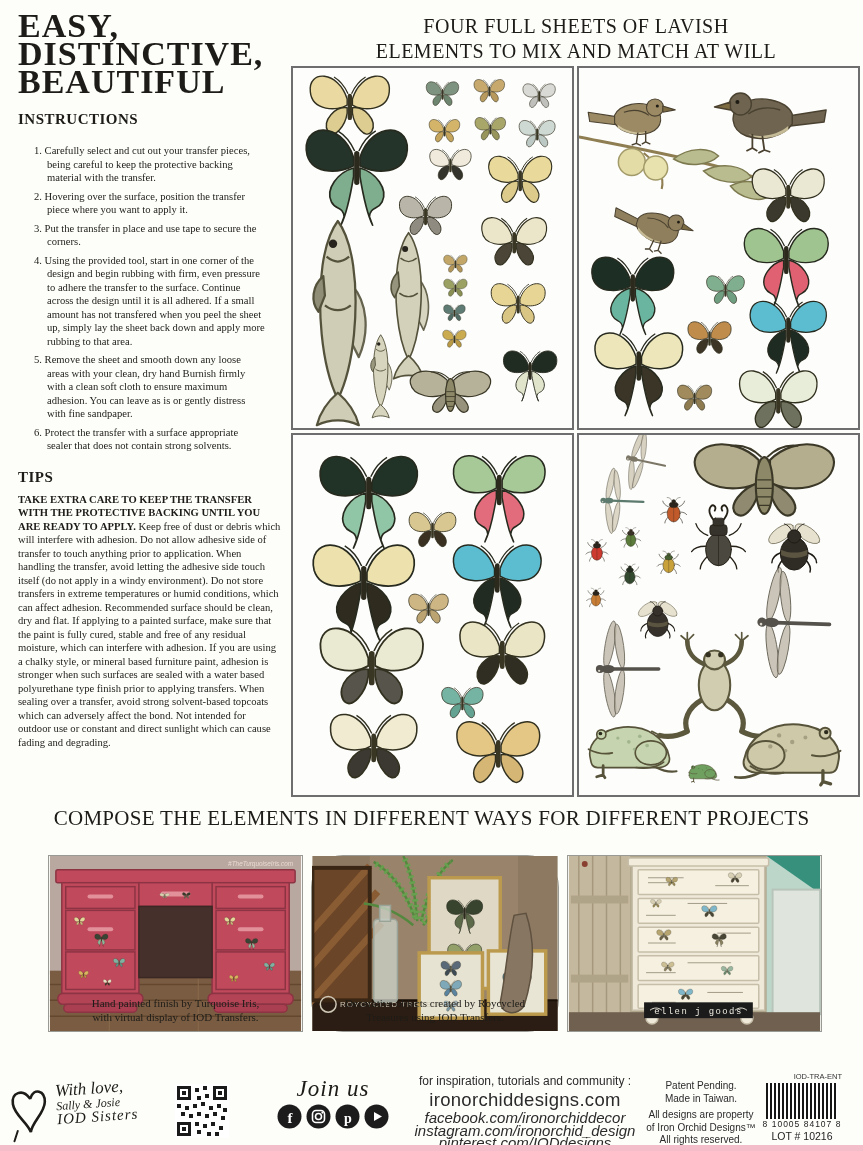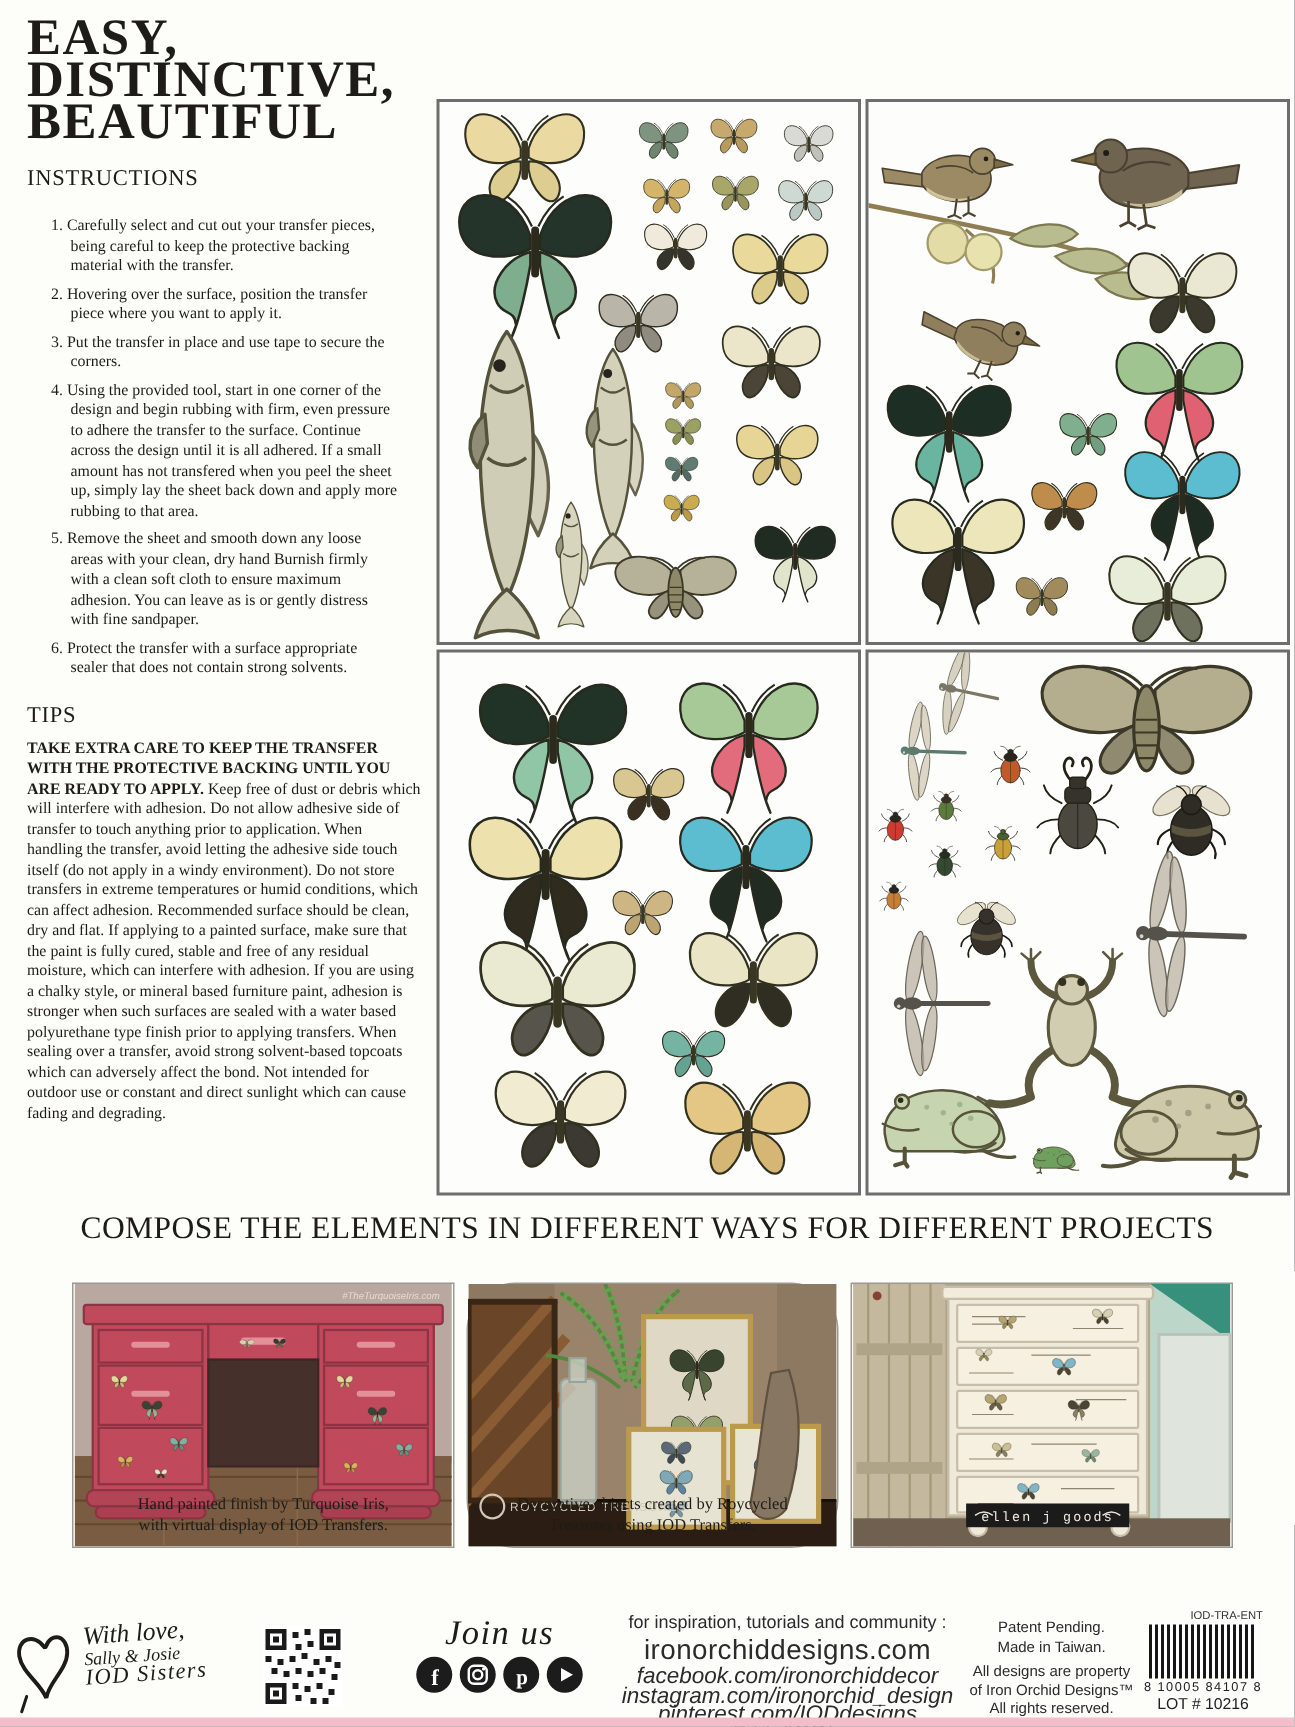--- a/index.html
+++ b/index.html
@@ -1,21 +1,21 @@
 <!DOCTYPE html>
 <html><head>
 <meta charset="utf-8">
 <style>
   html,body{margin:0;padding:0;background:#888;}
   .sheet{position:relative;width:863px;height:1151px;background:#fdfdfa;overflow:hidden;
          font-family:"Liberation Serif","DejaVu Serif",serif;color:#1d1c18;}
   
   .leftcol{position:absolute;left:18px;top:12px;width:263px;}
   .bigtitle{font-size:34px;font-weight:bold;line-height:28px;letter-spacing:1px;margin:0 0 15px 0;}
-  .secthead{font-size:15px;font-weight:normal;letter-spacing:.5px;margin:0 0 7px 0;}
+  .secthead{font-size:15px;font-weight:bold;letter-spacing:.5px;margin:0 0 7px 0;}
   .ilist{margin:16px;padding:0;list-style:none;font-size:10.6px;line-height:13.5px;}
   .ilist li{padding-left:13px;text-indent:-13px;margin-bottom:5px;}
   .tips{margin-top:15px;}
   .tipsbody{font-size:10.6px;line-height:13.5px;margin:0;}
   .tipsbody .lead{font-weight:bold;}
   
   .sheets-head{position:absolute;left:291px;right:2px;top:14px;text-align:center;
                font-size:20px;line-height:25px;letter-spacing:.5px;}
   .panel{position:absolute;width:283px;height:364px;background:#fdfdfb;border:2px solid #6e6e6e;box-sizing:border-box;}
   .panel svg{display:block;width:100%;height:100%;}
@@ -203,20 +203,24 @@
       <li>4. Using the provided tool, start in one corner of the design and begin rubbing with firm, even pressure to adhere the transfer to the surface. Continue across the design until it is all adhered. If a small amount has not transfered when you peel the sheet up, simply lay the sheet back down and apply more rubbing to that area.</li>
       <li>5. Remove the sheet and smooth down any loose areas with your clean, dry hand  Burnish firmly with a clean soft cloth to ensure maximum adhesion. You can leave as is or gently distress with fine sandpaper.</li>
       <li>6. Protect the transfer with a surface appropriate sealer that does not contain strong solvents.</li>
     </ol>
     <div class="tips">
       <h2 class="secthead">TIPS</h2>
       <p class="tipsbody"><span class="lead">TAKE EXTRA CARE TO KEEP THE TRANSFER WITH THE PROTECTIVE BACKING UNTIL YOU ARE READY TO APPLY.</span><span> Keep free of dust or debris which will interfere with adhesion. Do not allow adhesive side of transfer to touch anything prior to application. When handling the transfer, avoid letting the adhesive side touch itself (do not apply in a windy environment). Do not store transfers in extreme temperatures or humid conditions, which can affect adhesion. Recommended surface should be clean, dry and flat. If applying to a painted surface, make sure that the paint is fully cured, stable and free of any residual moisture, which can interfere with adhesion. If you are using a chalky style, or mineral based furniture paint, adhesion is stronger when such surfaces are sealed with a water based polyurethane type finish prior to applying transfers. When sealing over a transfer, avoid strong solvent-based topcoats which can adversely affect the bond. Not intended for outdoor use or constant and direct sunlight which can cause fading and degrading.</span></p>
     </div>
   </div>
 
+  <div class="sheets-head">
+    <span>FOUR FULL SHEETS OF LAVISH</span><br>
+    <span>ELEMENTS TO MIX AND MATCH AT WILL</span>
+  </div>
 
   <div class="panel" id="panel0">
       <svg viewBox="0 0 280 360" preserveAspectRatio="none">
         <use href="#sym-butterfly" transform="translate(57,38) rotate(0) scale(0.88,0.88)" style="--c1:#ead9a0;--c2:#ddcd90"></use>
         <use href="#sym-butterfly" transform="translate(150,26) rotate(0) scale(0.36,0.36)" style="--c1:#7e9480;--c2:#6e8570"></use>
         <use href="#sym-butterfly" transform="translate(197,23) rotate(0) scale(0.34,0.34)" style="--c1:#c7a96e;--c2:#b99a5e"></use>
         <use href="#sym-butterfly" transform="translate(247,28) rotate(0) scale(0.36,0.36)" style="--c1:#d9d9d5;--c2:#c0c0bc"></use>
         <use href="#sym-butterfly" transform="translate(152,63) rotate(0) scale(0.34,0.34)" style="--c1:#d3b469;--c2:#c5a55c"></use>
         <use href="#sym-butterfly" transform="translate(198,61) rotate(0) scale(0.34,0.34)" style="--c1:#a9a66a;--c2:#98955c"></use>
         <use href="#sym-butterfly" transform="translate(245,66) rotate(0) scale(0.4,0.4)" style="--c1:#cfd9d4;--c2:#bcc8c4"></use>

